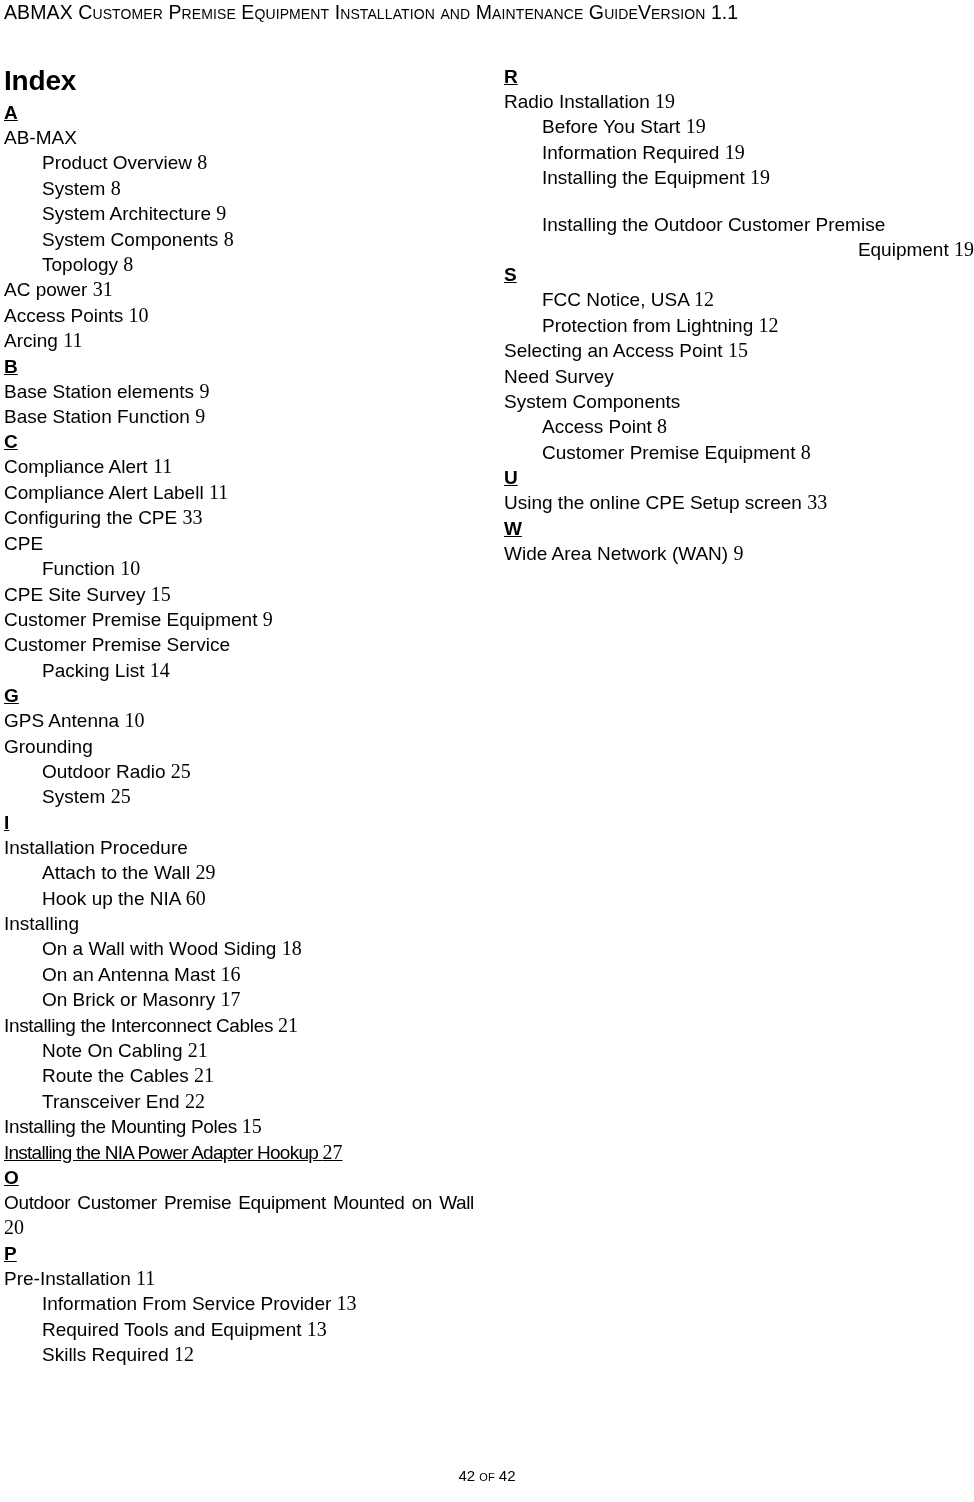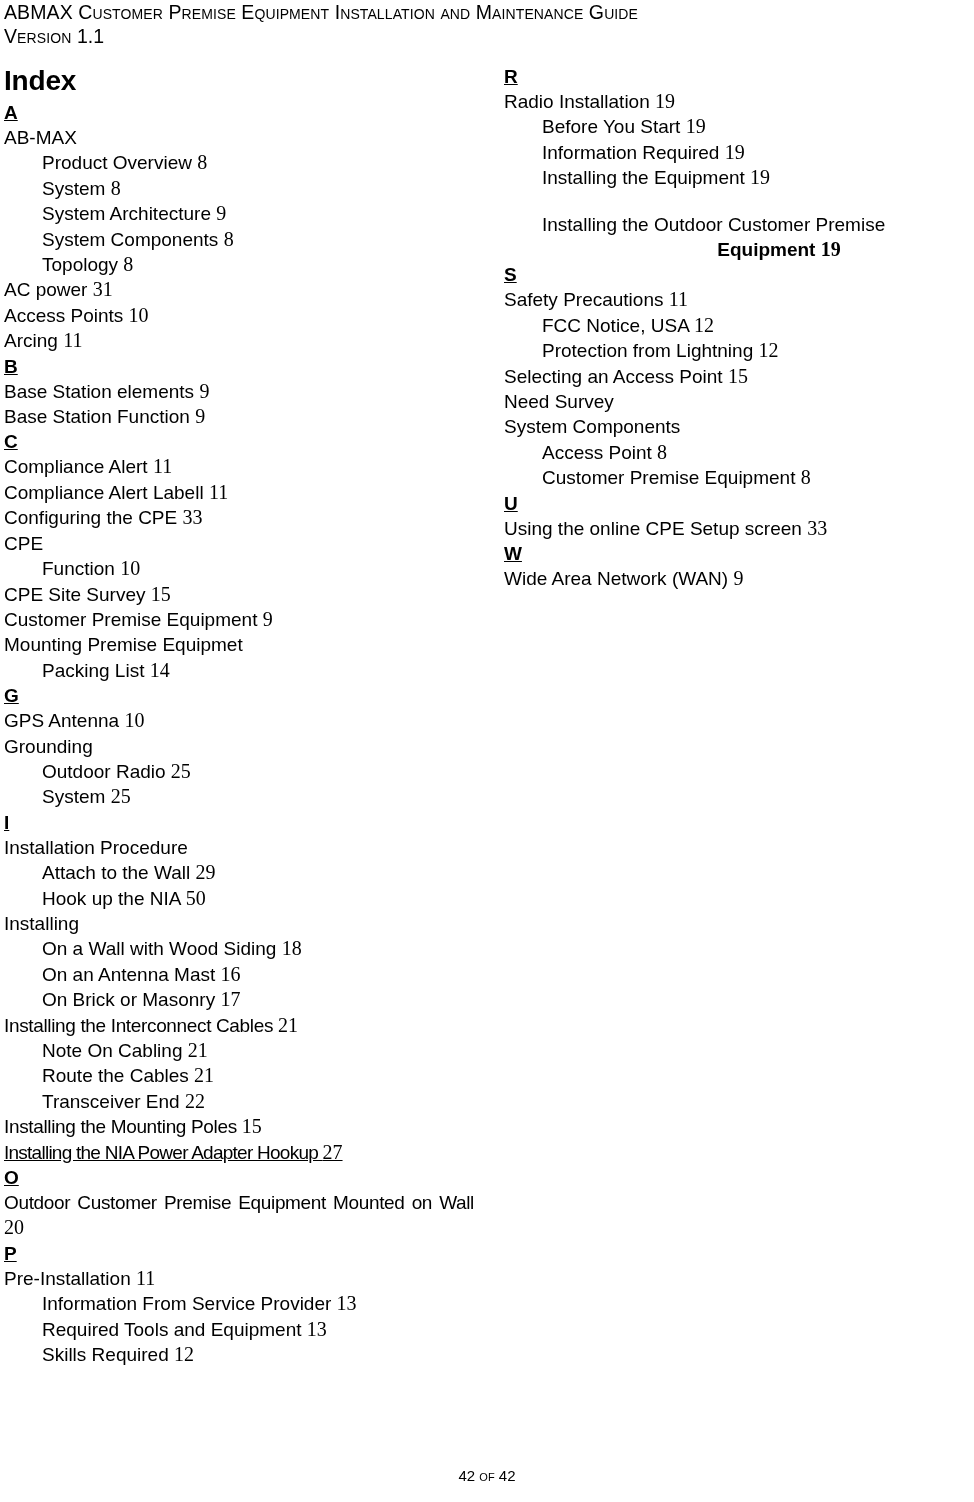--- a/index.html
+++ b/index.html
@@ -19,21 +19,20 @@
 
   
   .header {
     position: absolute;
     top: 0px;
     left: 4px;
     right: 4px;
     height: 30px;
     display: flex;
     align-items: flex-start;
-    flex-direction: column;
   }
   .hdr-text {
     font-size: 19.5px;
     font-variant: small-caps;
     letter-spacing: 0.1px;
     white-space: nowrap;
     line-height: 24px;
   }
   .hdr-right {
     padding-right: 2px;
@@ -77,22 +76,21 @@
   }
   
   .entry.sub.wrap {
     padding-left: 38px;
     text-indent: 0;
     margin-top: 21px;
   }
   .entry.sub.wrap .cont {
     display: block;
     padding-left: 42px;
-    text-align: center;
-    font-weight: bold;
+    text-align: right;
   }
   
   .entry.tight  { letter-spacing: -0.35px; }
   .entry.tight2 { letter-spacing: -0.75px; text-decoration: underline; }
 
   
   .pg {
     font-family: "Liberation Serif", serif;
     font-size: 20px;
     letter-spacing: 0;
@@ -136,31 +134,31 @@
         <div class="entry"><span>Base Station elements</span> <span class="pg">9</span></div>
         <div class="entry"><span>Base Station Function</span> <span class="pg">9</span></div>
         <div class="letter">C</div>
         <div class="entry"><span>Compliance Alert</span> <span class="pg">11</span></div>
         <div class="entry"><span>Compliance Alert Labell</span> <span class="pg">11</span></div>
         <div class="entry"><span>Configuring the CPE</span> <span class="pg">33</span></div>
         <div class="entry"><span>CPE</span></div>
         <div class="entry sub"><span>Function</span> <span class="pg">10</span></div>
         <div class="entry"><span>CPE Site Survey</span> <span class="pg">15</span></div>
         <div class="entry"><span>Customer Premise Equipment</span> <span class="pg">9</span></div>
-        <div class="entry"><span>Mounting Premise Equipmet</span></div>
+        <div class="entry"><span>Customer Premise Service</span></div>
         <div class="entry sub"><span>Packing List</span> <span class="pg">14</span></div>
         <div class="letter">G</div>
         <div class="entry"><span>GPS Antenna</span> <span class="pg">10</span></div>
         <div class="entry"><span>Grounding</span></div>
         <div class="entry sub"><span>Outdoor Radio</span> <span class="pg">25</span></div>
         <div class="entry sub"><span>System</span> <span class="pg">25</span></div>
         <div class="letter">I</div>
         <div class="entry"><span>Installation Procedure</span></div>
         <div class="entry sub"><span>Attach to the Wall</span> <span class="pg">29</span></div>
-        <div class="entry sub"><span>Hook up the NIA</span> <span class="pg">50</span></div>
+        <div class="entry sub"><span>Hook up the NIA</span> <span class="pg">60</span></div>
         <div class="entry"><span>Installing</span></div>
         <div class="entry sub"><span>On a Wall with Wood Siding</span> <span class="pg">18</span></div>
         <div class="entry sub"><span>On an Antenna Mast</span> <span class="pg">16</span></div>
         <div class="entry sub"><span>On Brick or Masonry</span> <span class="pg">17</span></div>
         <div class="entry tight"><span>Installing the Interconnect Cables</span> <span class="pg">21</span></div>
         <div class="entry sub"><span>Note On Cabling</span> <span class="pg">21</span></div>
         <div class="entry sub"><span>Route the Cables</span> <span class="pg">21</span></div>
         <div class="entry sub"><span>Transceiver End</span> <span class="pg">22</span></div>
         <div class="entry tight"><span>Installing the Mounting Poles</span> <span class="pg">15</span></div>
         <div class="entry tight2"><span>Installing the NIA Power Adapter Hookup</span> <span class="pg">27</span></div>
@@ -176,21 +174,20 @@
 
   <div class="col col-right">
     <div id="right-entries">
         <div class="letter">R</div>
         <div class="entry"><span>Radio Installation</span> <span class="pg">19</span></div>
         <div class="entry sub"><span>Before You Start</span> <span class="pg">19</span></div>
         <div class="entry sub"><span>Information Required</span> <span class="pg">19</span></div>
         <div class="entry sub"><span>Installing the Equipment</span> <span class="pg">19</span></div>
         <div class="entry sub wrap"><span>Installing the Outdoor Customer Premise</span><span class="cont">Equipment <span class="pg">19</span></span></div>
         <div class="letter">S</div>
-        <div class="entry"><span>Safety Precautions</span> <span class="pg">11</span></div>
         <div class="entry sub"><span>FCC Notice, USA</span> <span class="pg">12</span></div>
         <div class="entry sub"><span>Protection from Lightning</span> <span class="pg">12</span></div>
         <div class="entry"><span>Selecting an Access Point</span> <span class="pg">15</span></div>
         <div class="entry"><span>Need Survey</span></div>
         <div class="entry"><span>System Components</span></div>
         <div class="entry sub"><span>Access Point</span> <span class="pg">8</span></div>
         <div class="entry sub"><span>Customer Premise Equipment</span> <span class="pg">8</span></div>
         <div class="letter">U</div>
         <div class="entry"><span>Using the online CPE Setup screen</span> <span class="pg">33</span></div>
         <div class="letter">W</div>

